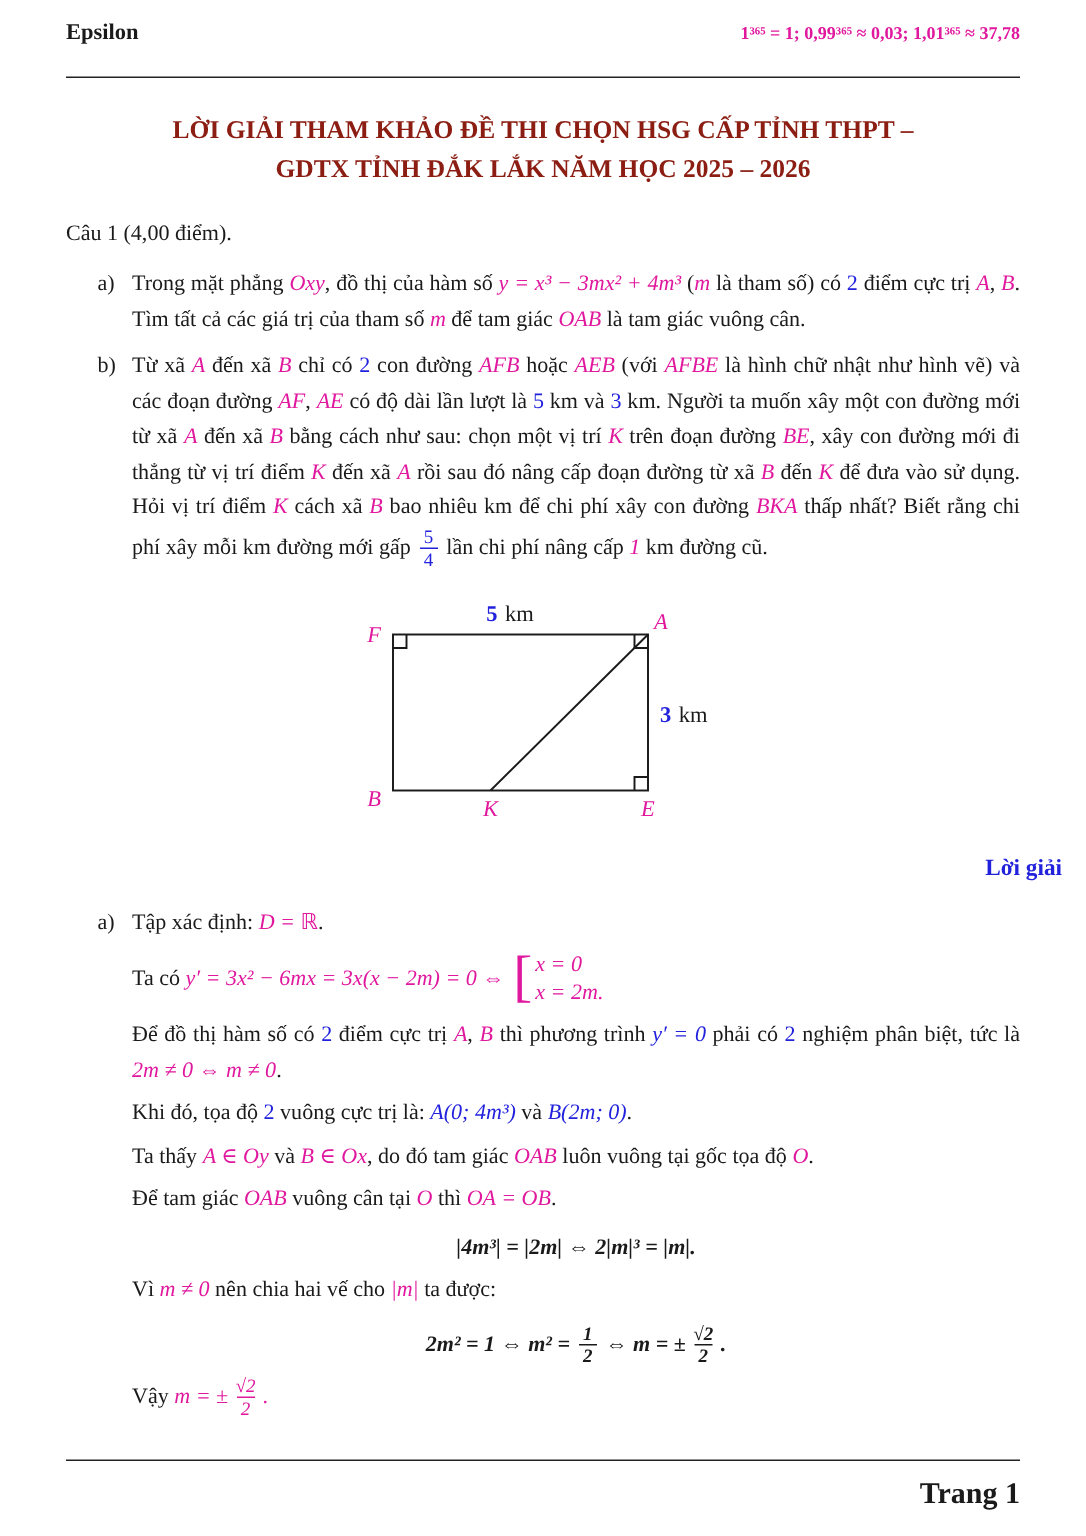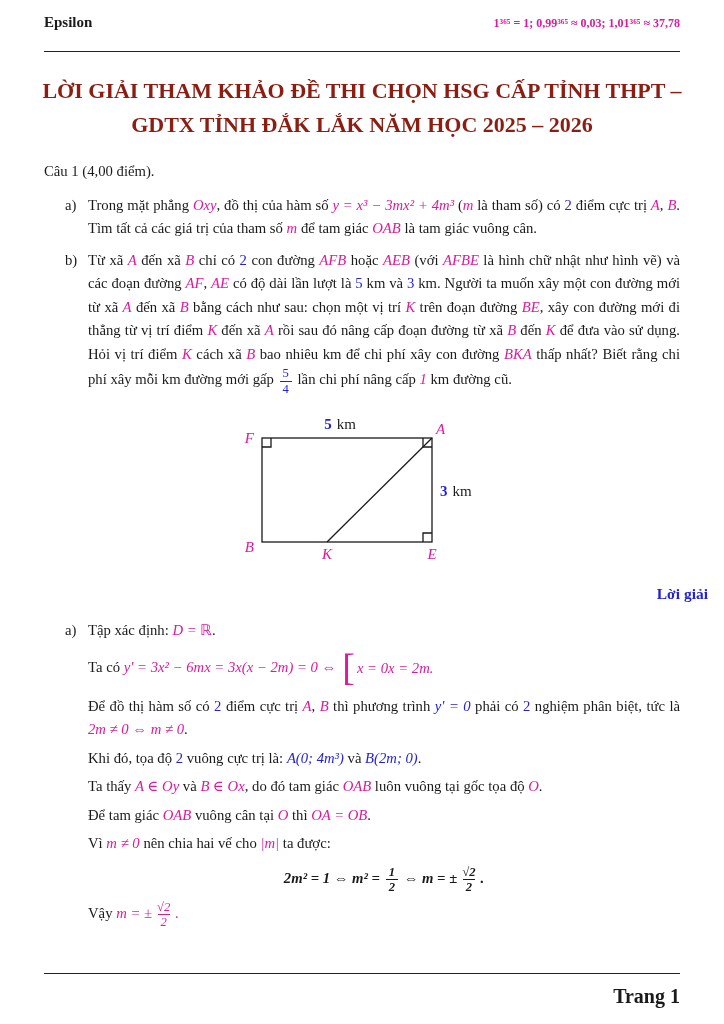--- a/index.html
+++ b/index.html
@@ -16,42 +16,42 @@
     font-family:"Liberation Serif","DejaVu Serif","DejaVu Sans",serif;
     font-size:14.7px;line-height:1.6;
   }
   .header{
     display:flex;justify-content:space-between;align-items:baseline;
     margin:10px 44px 0;padding-bottom:17px;border-bottom:1.4px solid var(--rule);
   }
   .brand{font-weight:bold;font-size:15px;}
   .header-formula{font-weight:bold;font-size:12px;color:var(--magenta);}
   .title-block{
-    text-align:center;margin:22px 38px 0;font-weight:bold;font-size:22px;
+    text-align:center;margin:22px 38px 0;font-weight:bold;font-size:17px;
     line-height:1.55;color:var(--maroon);
   }
   .question-heading{margin:18px 44px 10px;font-weight:normal;}
   .items,.solution{margin:0 44px 0 88px;}
   .para{position:relative;text-align:justify;margin:0 0 8px 0;}
   .solution .para{margin-bottom:5px;}
   .plabel{position:absolute;left:-23px;}
   .eq{text-align:center;font-weight:bold;margin:9px 0;}
   .m{color:var(--magenta);font-style:italic;}
   .b{color:var(--blue);}
   .bi{color:var(--blue);font-style:italic;}
   .i{font-style:italic;}
   .frac{
     display:inline-flex;flex-direction:column;align-items:center;
     vertical-align:middle;line-height:1.15;font-size:0.86em;margin:0 2px;
   }
   .fn{padding:0 3px;}
   .fd{border-top:1px solid currentColor;padding:0 3px;}
   .cases{display:inline-flex;align-items:center;vertical-align:middle;}
   .cb{font-size:38px;line-height:1;font-weight:400;margin:0 2px 4px 6px;font-style:normal;}
-  .crows{display:inline-flex;line-height:1.3;}
+  .crows{display:inline-flex;flex-direction:column;line-height:1.3;}
   .figure-wrap{display:flex;justify-content:center;margin:16px 0 4px;}
   .solution-heading{text-align:right;font-weight:bold;font-size:15.5px;margin:12px 16px 12px;color:var(--blue);}
   .footer{
     position:absolute;left:44px;right:44px;bottom:12px;
     border-top:1.4px solid var(--rule);padding-top:6px;text-align:right;
     font-weight:bold;font-size:20px;
   }
   svg text{font-family:"Liberation Serif","DejaVu Serif","DejaVu Sans",serif;font-size:15px;}
   .svg-m{fill:var(--magenta);font-style:italic;}
   .svg-b{fill:var(--blue);font-weight:bold;}
@@ -107,20 +107,21 @@
         <span class="cb">[</span>
         <span class="crows">
           <span>x = 0</span>
           <span>x = 2m.</span>
         </span>
       </span></div>
     <div class="para"><span>Để đồ thị hàm số có </span><span class="b">2</span><span> điểm cực trị </span><span class="m">A</span><span>, </span><span class="m">B</span><span> thì phương trình </span><span class="bi">y′ = 0</span><span> phải có </span><span class="b">2</span><span> nghiệm phân biệt, tức là </span><span class="m">2m ≠ 0 ⇔ m ≠ 0</span><span>.</span></div>
     <div class="para"><span>Khi đó, tọa độ </span><span class="b">2</span><span> vuông cực trị là: </span><span class="bi">A(0; 4m³)</span><span> và </span><span class="bi">B(2m; 0)</span><span>.</span></div>
     <div class="para"><span>Ta thấy </span><span class="m">A ∈ Oy</span><span> và </span><span class="m">B ∈ Ox</span><span>, do đó tam giác </span><span class="m">OAB</span><span> luôn vuông tại gốc tọa độ </span><span class="m">O</span><span>.</span></div>
     <div class="para"><span>Để tam giác </span><span class="m">OAB</span><span> vuông cân tại </span><span class="m">O</span><span> thì </span><span class="m">OA = OB</span><span>.</span></div>
+    <div class="para eq"><span class="i">|4m³| = |2m| ⇔ 2|m|³ = |m|.</span></div>
     <div class="para"><span>Vì </span><span class="m">m ≠ 0</span><span> nên chia hai vế cho </span><span class="m">|m|</span><span> ta được:</span></div>
     <div class="para eq"><span class="i">2m² = 1 ⇔ m² = </span><span class="frac i">
         <span class="fn">1</span>
         <span class="fd">2</span>
       </span><span class="i"> ⇔ m = ±</span><span class="frac i">
         <span class="fn">√2</span>
         <span class="fd">2</span>
       </span><span class="i">.</span></div>
     <div class="para"><span>Vậy </span><span class="m">m = ±</span><span class="frac m">
         <span class="fn">√2</span>

